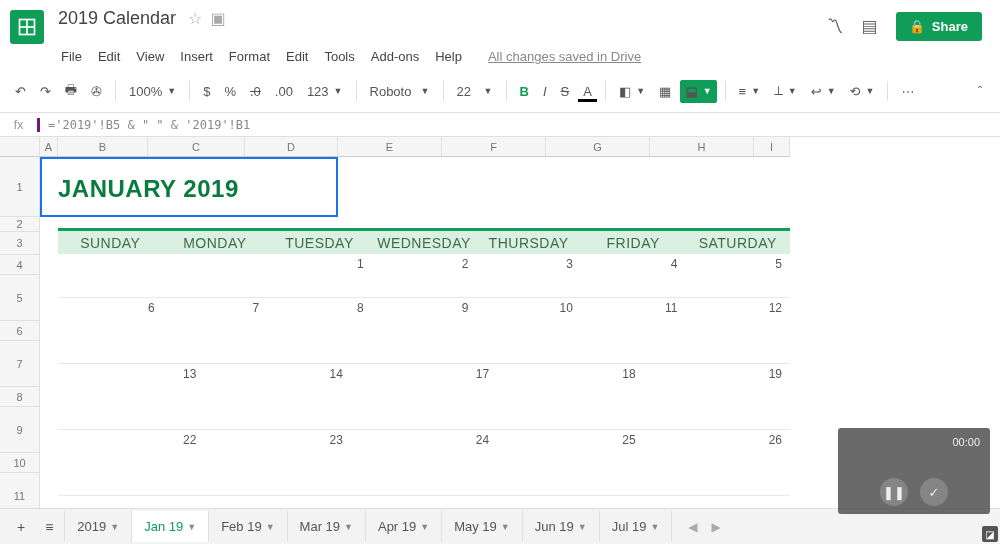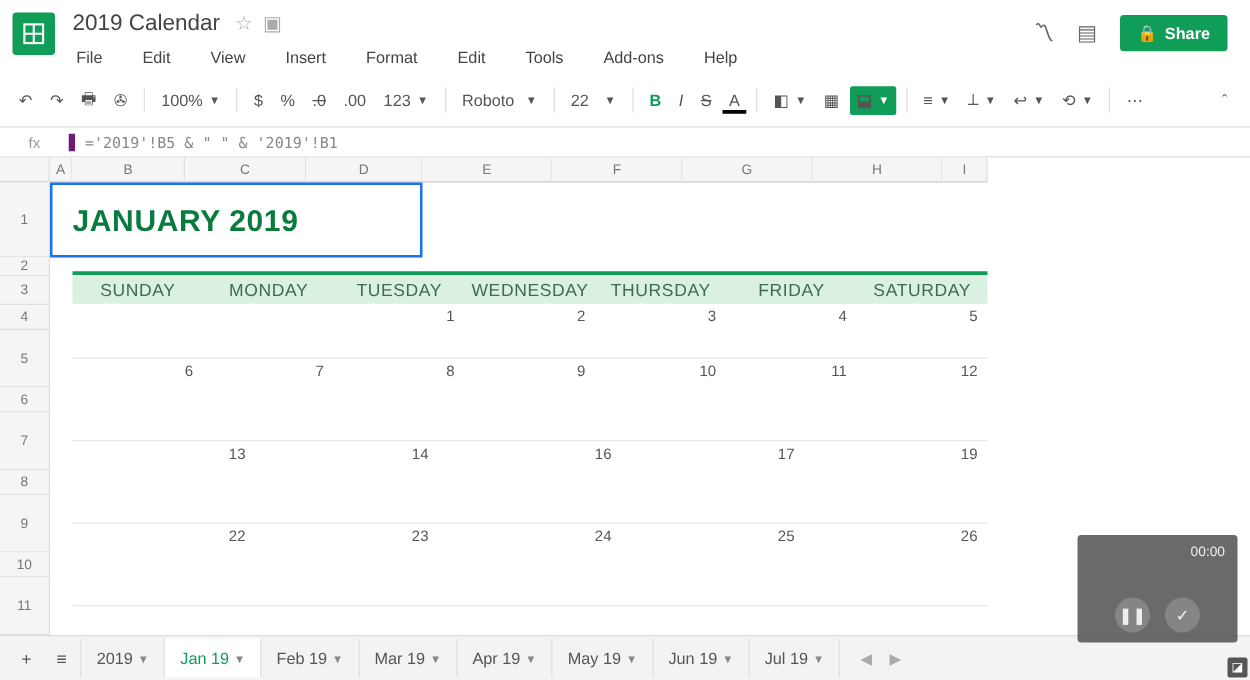--- a/index.html
+++ b/index.html
@@ -3,35 +3,35 @@
 <meta charset="utf-8">
 <style>
   * { box-sizing: border-box; margin: 0; padding: 0; }
   body { font-family: Arial, sans-serif; font-size: 13px; color: #5f6368; background: #fff; width: 1000px; height: 544px; overflow: hidden; position: relative; }
   .header { display: flex; align-items: flex-start; padding: 8px 10px 0 10px; }
   .logo-box { width: 34px; height: 34px; background: #0f9d58; border-radius: 3px; display:flex; align-items:center; justify-content:center; margin-right: 10px; margin-top:2px; }
   .logo-box svg { width: 20px; height: 20px; }
   .title-row { display: flex; align-items: center; gap: 8px; }
   .doc-title { font-size: 18px; color: #444; padding: 0 4px; }
   .star, .move { color: #aaa; font-size: 16px; }
-  .menu-row { display: flex; gap: 18px; margin-top: 5px; }
+  .menu-row { display: flex; gap: 2px; margin-top: 16px; }
   .menu-item { padding: 4px 7px; color: #444; cursor: pointer; font-size: 13px; }
   .save-status { margin-left: 10px; color: #888; text-decoration: underline; font-size: 13px; }
   .header-right { margin-left: auto; display: flex; align-items: center; gap: 18px; padding-right: 8px; margin-top:4px; }
   .header-right .icon { color: #666; font-size: 17px; }
   .share-btn { background: #0f9d58; color: #fff; padding: 7px 14px; border-radius: 3px; font-size: 13px; font-weight: bold; display:flex; align-items:center; gap:6px; }
   .toolbar { display: flex; align-items: center; gap: 4px; padding: 6px 10px; border-bottom: 1px solid #e0e0e0; margin-top: 2px; flex-wrap: nowrap; }
   .toolbar .tb { color: #555; padding: 4px 5px; font-size: 13px; display:flex; align-items:center; gap:3px; cursor:pointer; }
   .toolbar .sep { width: 1px; height: 20px; background: #e0e0e0; margin: 0 4px; }
   .toolbar .caret { font-size: 9px; color: #555; margin-left:2px; }
   .toolbar .more { letter-spacing: 2px; }
   .btn-green { background:#0f9d58; color:#fff; border-radius:2px; padding:3px 5px; font-weight:bold; }
   .toolbar-collapse { margin-left:auto; padding:4px 8px; color:#666; }
   .fx-row { display:flex; align-items:center; border-bottom:1px solid #e0e0e0; height:24px; }
-  .fx-label { width: 60px; text-align:center; color:#999; font-size:12px; border-right:5px solid #701a75; }
+  .fx-label { width: 40px; text-align:center; color:#999; font-size:12px; border-right:3px solid #701a75; }
   .fx-input { flex:1; padding: 2px 8px; font-size:12px; color:#888; font-family: monospace; }
   .sheet-area { display:flex; height: 392px; overflow:hidden; }
   .row-headers { width:40px; flex-shrink:0; }
   .row-headers div, .col-headers div { background:#f5f5f5; text-align:center; font-size:11px; color:#777; border-bottom:1px solid #e0e0e0; border-right:1px solid #e0e0e0; display:flex; align-items:center; justify-content:center; }
   .col-headers { display:flex; height:20px; }
   .col-headers div { height:20px; border-bottom:1px solid #ccc; }
   .grid-right { flex:1; position:relative; }
   .corner { width:40px; height:20px; background:#f5f5f5; border-right:1px solid #e0e0e0; border-bottom:1px solid #ccc; }
   .cells { position:relative; }
   .cal-title { position:absolute; left:18px; top:18px; font-size: 24px; font-weight:bold; color:#0a7b3e; letter-spacing:0.5px; }
@@ -45,21 +45,21 @@
   .cal-day { flex:1; text-align:right; padding:3px 8px 0 0; font-size:12px; color:#555; }
   .bottom-area { position:absolute; bottom:0; left:0; right:0; }
   .tab-bar { display:flex; align-items:center; border-top:1px solid #ddd; background:#f3f3f3; height:36px; padding:0 8px; gap:2px; }
   .tab-bar .tbtn { padding:7px 9px; color:#555; cursor:pointer; font-size:14px; }
   .sheet-tab { padding:8px 12px; font-size:13px; color:#555; display:flex; align-items:center; gap:4px; border-right:1px solid #e0e0e0; cursor:pointer; }
   .sheet-tab.first { border-left:1px solid #e0e0e0; }
   .sheet-tab.active { background:#fff; color:#0f9d58; font-weight:500; }
   .sheet-tab .tcaret { font-size:9px; color:#888; }
   .nav-tabs { margin-left:10px; display:flex; gap:6px; }
   .nav-tabs span { color:#aaa; padding:4px; font-size:12px; }
-  .video-widget { position:absolute; right:10px; bottom:30px; width:128px; height:86px; background:rgba(80,80,80,0.85); border-radius:3px; color:#eee; }
+  .video-widget { position:absolute; right:10px; bottom:30px; width:152px; height:86px; background:rgba(80,80,80,0.85); border-radius:3px; color:#eee; }
   .video-widget .time { position:absolute; top:8px; right:10px; font-size:11px; }
   .video-widget .controls { position:absolute; bottom:8px; left:50%; transform:translateX(-50%); display:flex; gap:12px; }
   .video-widget .ctrl { width:28px; height:28px; border-radius:50%; background:rgba(160,160,160,0.5); display:flex; align-items:center; justify-content:center; font-size:13px; }
   .row-h { box-sizing:border-box; }
   .expand-badge { position:absolute; right:2px; bottom:2px; width:16px; height:16px; background:#555; color:#fff; display:flex; align-items:center; justify-content:center; font-size:10px; border-radius:2px; }
 </style>
 </head>
 <body>
 
 <div class="header">
@@ -79,20 +79,21 @@
     <div class="menu-row" id="menu-row">
     <span class="menu-item">File</span>
         <span class="menu-item">Edit</span>
         <span class="menu-item">View</span>
         <span class="menu-item">Insert</span>
         <span class="menu-item">Format</span>
         <span class="menu-item">Edit</span>
         <span class="menu-item">Tools</span>
         <span class="menu-item">Add-ons</span>
         <span class="menu-item">Help</span>
+        <span class="save-status menu-item">All changes saved in Drive</span>
       </div>
   </div>
   <div class="header-right">
     <span class="icon">〽</span>
     <span class="icon">▤</span>
     <div class="share-btn">
       <span>🔒</span>
       <span>Share</span>
     </div>
   </div>
@@ -207,22 +208,22 @@
             <div class="cal-day">7</div>
             <div class="cal-day">8</div>
             <div class="cal-day">9</div>
             <div class="cal-day">10</div>
             <div class="cal-day">11</div>
             <div class="cal-day">12</div>
           </div>
           <div class="cal-week">
             <div class="cal-day">13</div>
             <div class="cal-day">14</div>
-            <div class="cal-day">16</div>
             <div class="cal-day">17</div>
+            <div class="cal-day">18</div>
             <div class="cal-day">19</div>
           </div>
           <div class="cal-week">
             <div class="cal-day">22</div>
             <div class="cal-day">23</div>
             <div class="cal-day">24</div>
             <div class="cal-day">25</div>
             <div class="cal-day">26</div>
           </div>
         </div>

